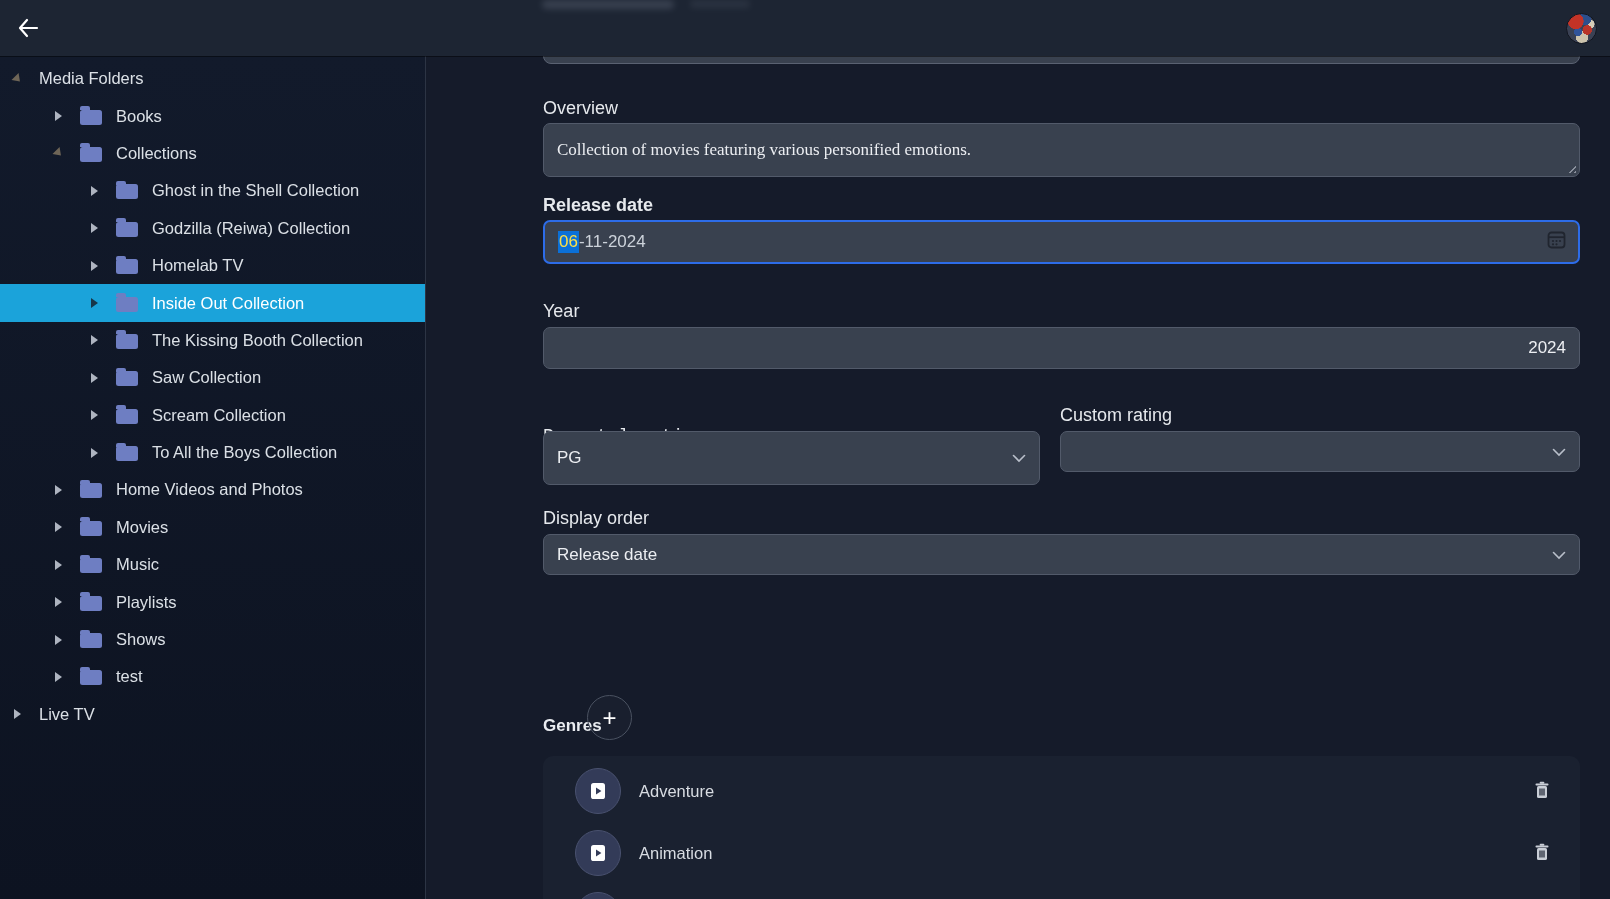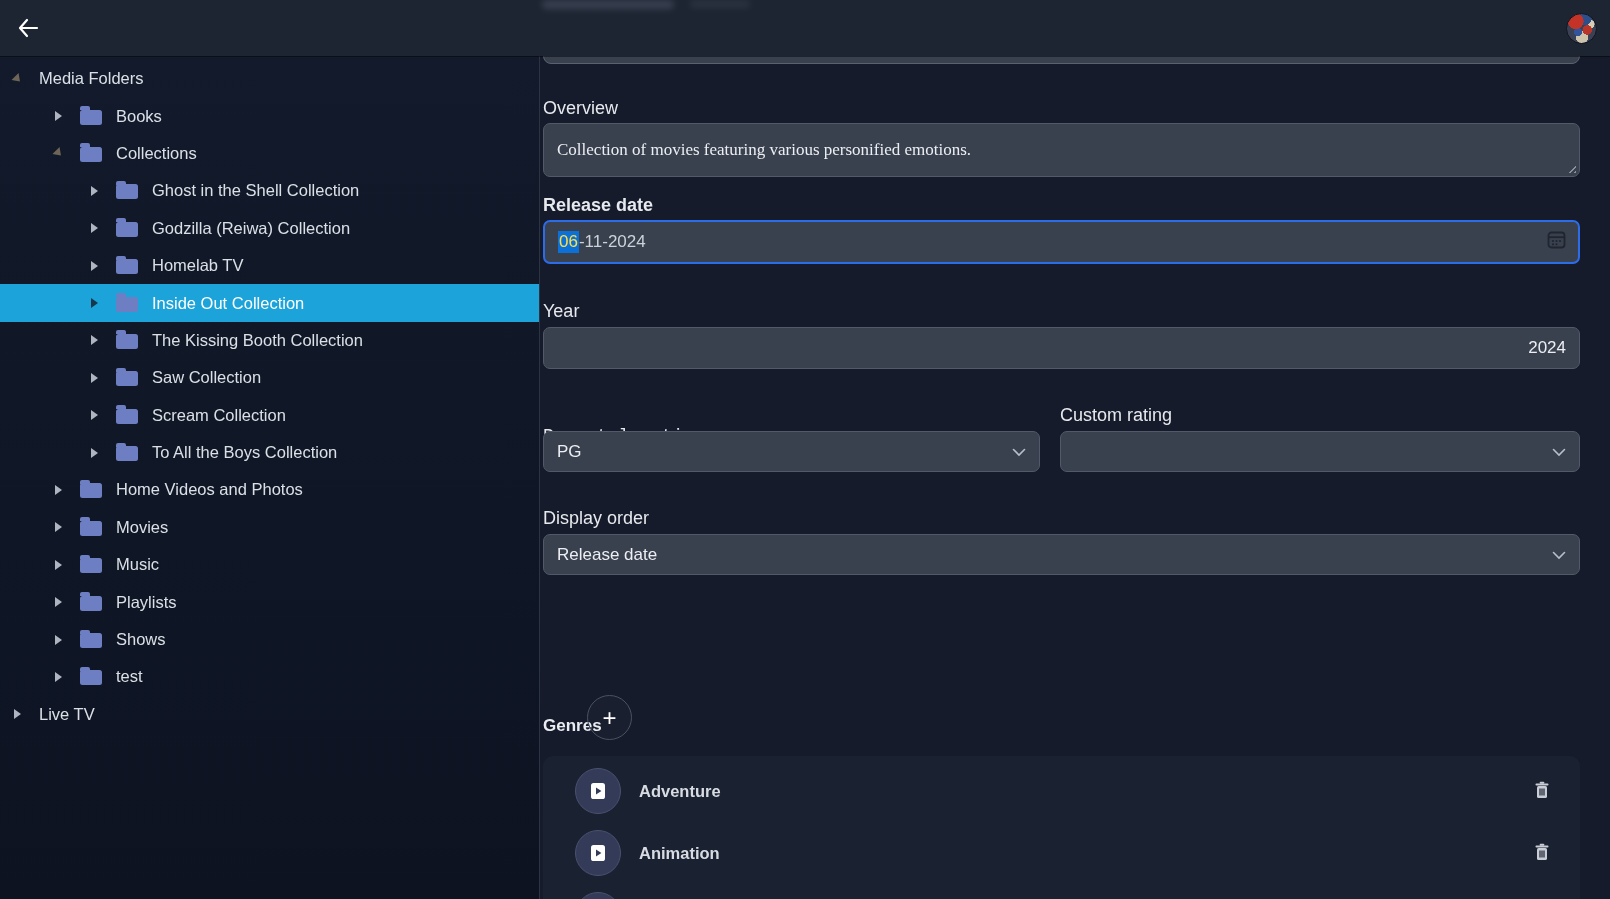--- a/index.html
+++ b/index.html
@@ -33,21 +33,21 @@
       radial-gradient(circle at 62% 18%, #2c4f8c 0 20%, transparent 21%),
       radial-gradient(circle at 70% 55%, #b8352a 0 18%, transparent 19%),
       radial-gradient(circle at 38% 62%, #31549a 0 16%, transparent 17%),
       radial-gradient(circle at 52% 80%, #cdc4ae 0 22%, transparent 23%),
       radial-gradient(circle at 80% 35%, #d6cdb8 0 14%, transparent 15%),
       #3a4154;
     border:1px solid #11151f;cursor:pointer;
   }
   
   .sidebar{
-    position:absolute;left:0;top:56px;width:540px;height:843px;
+    position:absolute;left:0;top:56px;width:426px;height:843px;
     background:linear-gradient(#121a2b,#0d1321);
     border-right:1px solid #2c3444;z-index:10;
     padding-top:4px;
   }
   .tree-row{
     height:37.4px;display:flex;align-items:center;
     color:#dbe0e6;font-size:16.5px;cursor:pointer;white-space:nowrap;
   }
   .tree-row.lvl0{padding-left:14px;}
   .tree-row.lvl1{padding-left:55px;}
@@ -107,21 +107,21 @@
   .genres-card{
     position:absolute;left:57px;right:30px;top:700px;height:240px;
     background:#1a2130;border-radius:10px;padding-top:4px;
   }
   .genre-row{height:62px;display:flex;align-items:center;padding:0 30px 0 32px;cursor:pointer;}
   .genre-ava{
     width:46px;height:46px;border-radius:50%;flex:none;
     background:#333b58;border:1.5px solid #49516f;
     display:flex;align-items:center;justify-content:center;
   }
-  .genre-label{margin-left:18px;font-size:16.5px;color:#d8dce2;flex:1;font-weight:bold;}
+  .genre-label{margin-left:18px;font-size:16.5px;color:#d8dce2;flex:1;}
   .trash-btn{background:none;border:none;padding:0;cursor:pointer;flex:none;display:flex;}
 </style>
 </head>
 <body>
 
 <div class="screen">
 
   <div class="topbar">
     <button class="back-btn">
       <span>
@@ -256,21 +256,21 @@
     </div>
 
     <label class="field-label" style="top:245px;">Year</label>
     <div class="inputbox" style="top:271px;height:42px;justify-content:flex-end;">
       <span>2024</span>
     </div>
 
     <label class="field-label" style="top:370px;font-family:Liberation Mono, monospace;">Parental rating</label>
     <label class="field-label" style="left:574px;top:349px;">Custom rating</label>
 
-    <div class="inputbox selectbox" style="top:375px;height:41px;left:57px;right:auto;width:497px;">
+    <div class="inputbox selectbox" style="top:375px;height:54px;left:57px;right:auto;width:497px;">
       <span>PG</span>
       <span class="chev">
         <svg width="14" height="9" viewBox="0 0 14 9">
             <polyline points="1.5,1.5 7,7 12.5,1.5" fill="none" stroke="#b9bfca" stroke-width="1.6" stroke-linecap="round"></polyline>
           </svg>
       </span>
     </div>
     <div class="inputbox selectbox" style="top:375px;height:41px;left:574px;">
       <span></span>
       <span class="chev">

